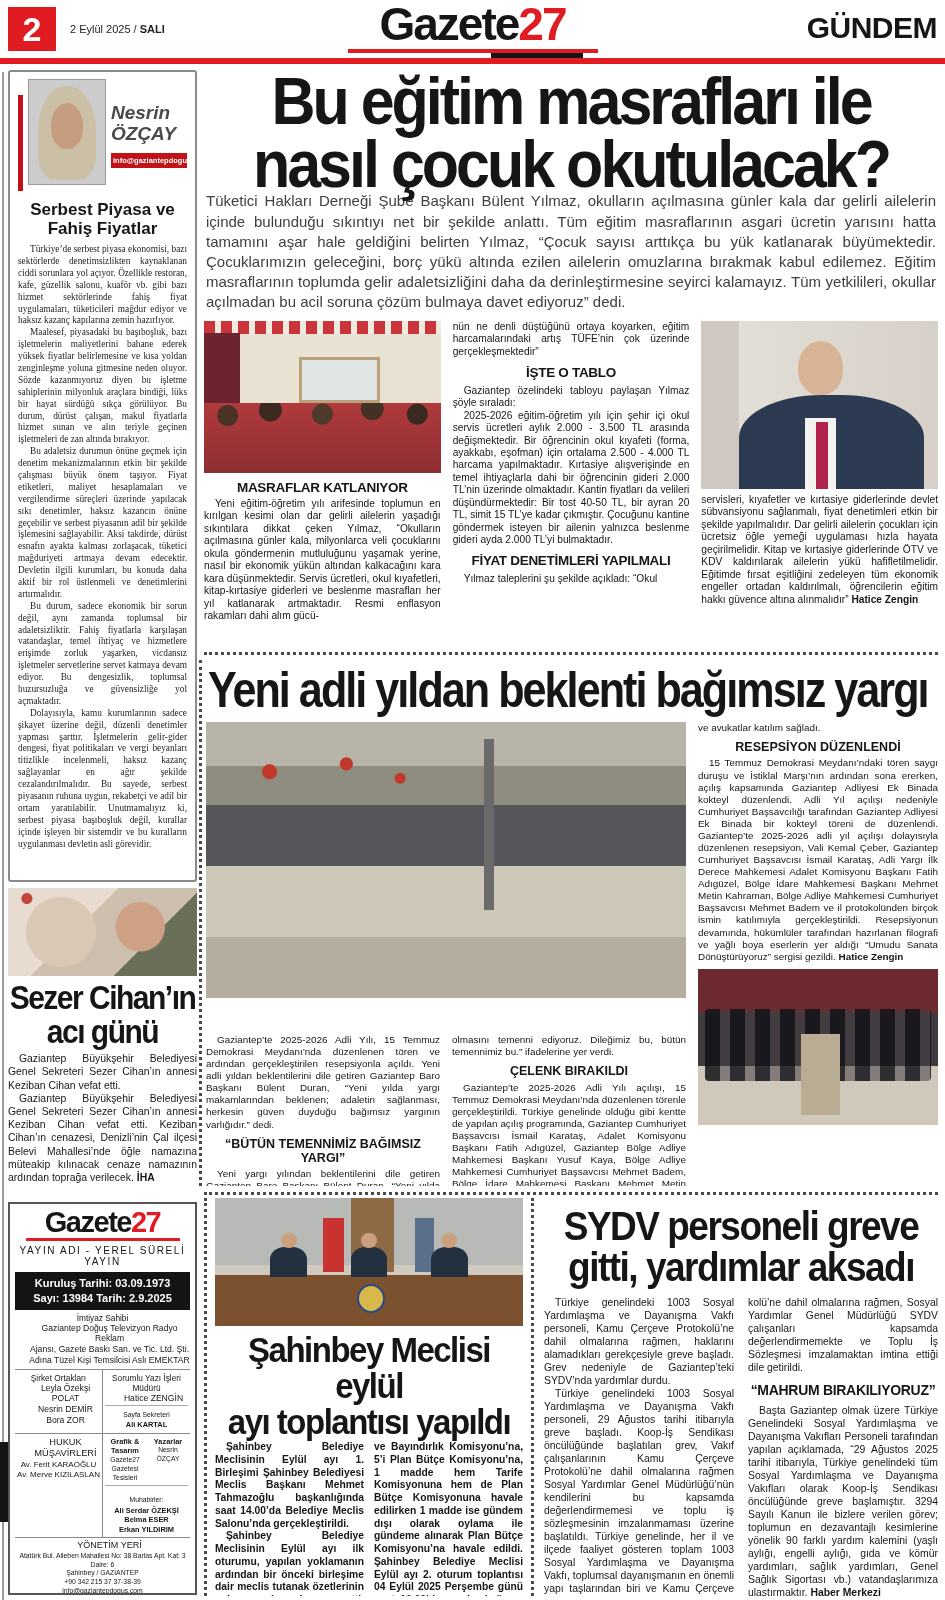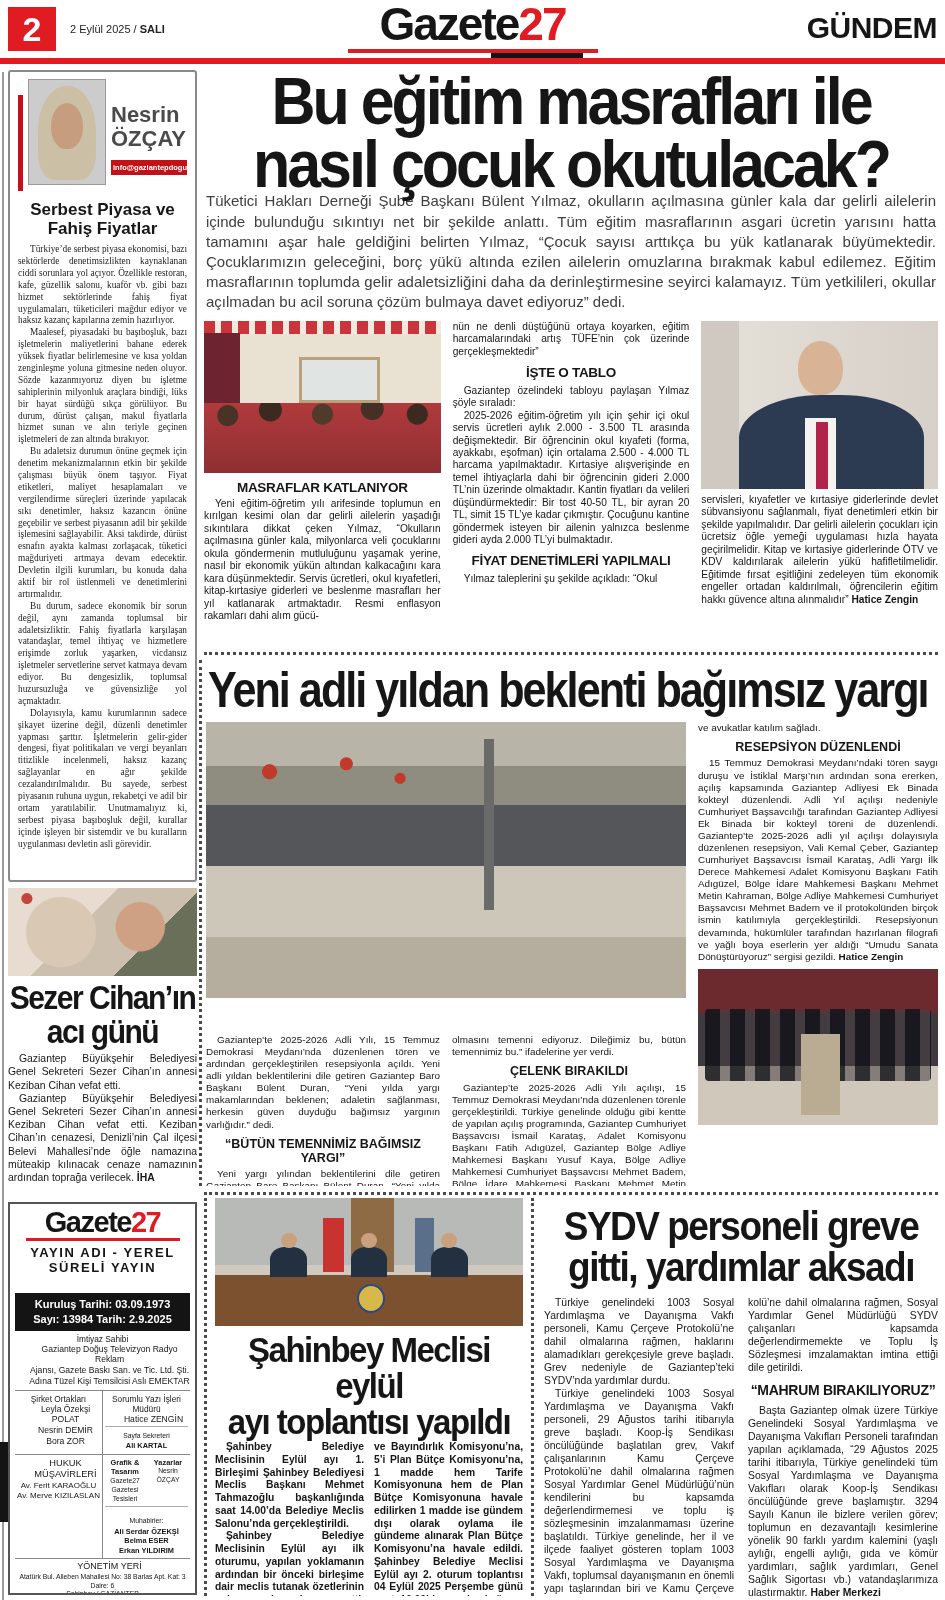--- a/index.html
+++ b/index.html
@@ -23,21 +23,21 @@
   
   .columnist{position:absolute;left:8px;top:70px;width:189px;height:812px;border:2px solid #8a8a8a;
              border-radius:3px;padding:7px 8px;box-sizing:border-box;overflow:hidden;}
   .cl-top{display:flex;gap:5px;}
   .cl-accent{width:5px;height:96px;background:#c11217;margin-top:16px;flex:none;}
   .cl-photo{width:76px;height:104px;border:1px solid #9a9a9a;position:relative;flex:none;
             background:linear-gradient(#d4cec2,#b3ab9c);overflow:hidden;}
   .clp-scarf{position:absolute;top:6%;left:12%;width:76%;height:90%;background:#cbbfa6;border-radius:48% 48% 28% 28%;}
   .clp-face{position:absolute;top:22%;left:29%;width:42%;height:44%;background:#c79d80;border-radius:50% 50% 46% 46%;}
   .cl-right{flex:1;padding-top:24px;min-width:0;}
-  .cl-name{font-size:22px;font-weight:bold;color:#4a4a4a;line-height:1.08;}
+  .cl-name{font-size:19px;font-weight:bold;color:#4a4a4a;line-height:1.08;font-style:italic;}
   .cl-email{background:#c11217;color:#fff;font-size:7.5px;font-weight:bold;text-align:center;
             padding:3px 2px;margin-top:9px;}
   .cl-title{font-size:17px;font-weight:bold;text-align:center;line-height:1.12;margin:9px 0 6px;}
   .cl-text{font-family:"Liberation Serif",serif;font-size:9.3px;line-height:1.28;text-align:justify;color:#1d1d1d;}
   .cl-text p{margin:0;text-indent:12px;}
   
   .article1{position:absolute;left:204px;top:66px;width:734px;height:584px;overflow:hidden;}
   .a1-headline{font-weight:bold;font-size:61px;letter-spacing:-3px;line-height:0.93;text-align:center;
                transform:scaleY(1.1);transform-origin:top center;margin:4px 0 2px;}
   .a1-lead{font-size:15px;line-height:1.34;text-align:justify;color:#404040;margin:8px 2px 9px;}
@@ -110,21 +110,21 @@
   .sz-headline{font-size:30px;font-weight:bold;text-align:center;letter-spacing:-1.5px;line-height:1.02;
                transform:scaleY(1.1);transform-origin:top center;margin:4px 0 10px;}
   .sz-text{font-size:10.4px;line-height:1.27;text-align:justify;}
   .sz-text p{margin:0;text-indent:11px;}
   
   .masthead{position:absolute;left:8px;top:1202px;width:189px;height:393px;border:2px solid #555;
             box-sizing:border-box;padding:4px 5px;overflow:hidden;text-align:center;}
   .mh-logo{font-size:29px;font-weight:bold;letter-spacing:-1.5px;line-height:1;}
   .mh-logo .lr{color:#e01b22;}
   .mh-logo-rule{width:88%;height:3px;background:#e01b22;margin:1px auto 3px;}
-  .mh-yayin{font-size:13px;font-weight:bold;letter-spacing:1.6px;padding:1px 0 18px;}
+  .mh-yayin{font-size:10px;font-weight:normal;letter-spacing:1.6px;padding:1px 0 5px;}
   .mh-band{background:#141414;color:#fff;font-weight:bold;font-size:11px;line-height:1.35;padding:4px 2px;}
   .mh-imtiyaz{padding:3px 0 3px;border-bottom:1px solid #888;}
   .mh-label{font-size:8.3px;}
   .mh-bold{font-size:8.6px;font-weight:normal;line-height:1.25;margin-left:14px;}
   .mh-grid{display:flex;border-bottom:1px solid #888;}
   .mh-cell{flex:1;padding:3px 2px;min-width:0;}
   .mh-cell.first{border-right:1px solid #888;}
   .mh-sub{border-top:1px solid #aaa;margin-top:2px;padding-top:5px;}
   .mh-tiny{font-size:6.8px;line-height:1.3;}
   .mh-tinyb{font-size:7.4px;font-weight:bold;line-height:1.3;}

